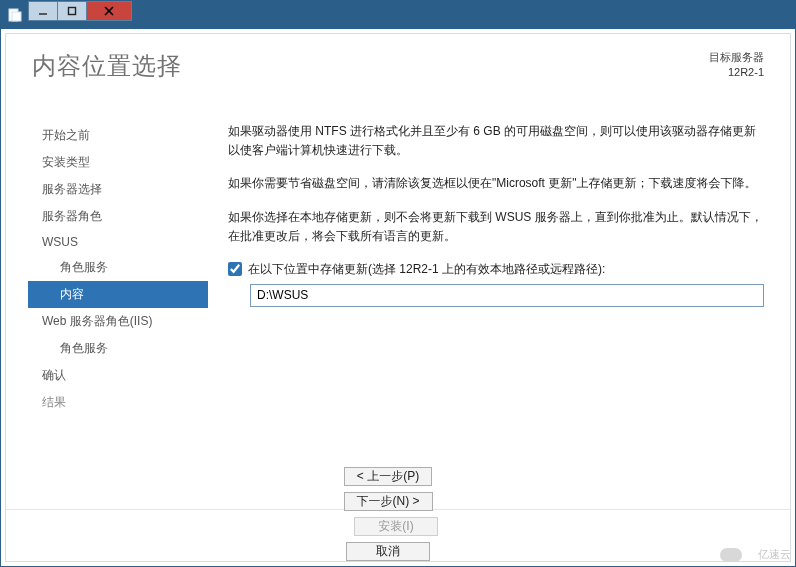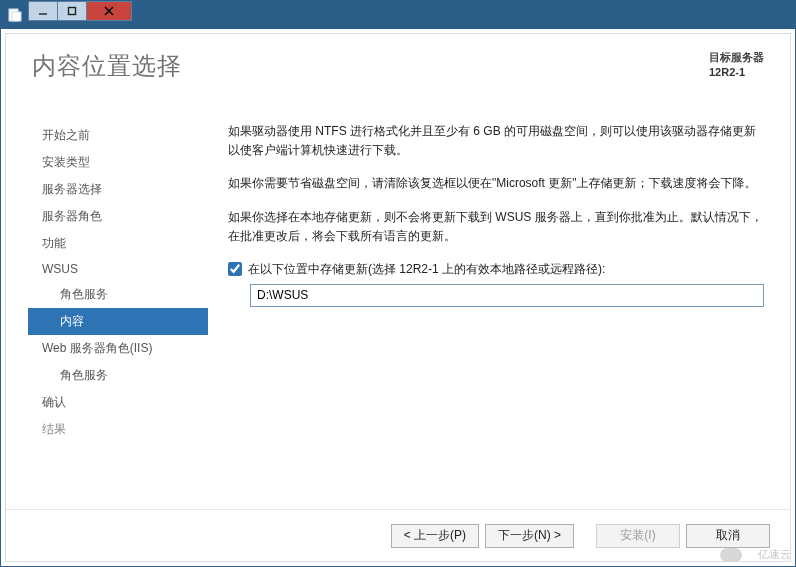--- a/index.html
+++ b/index.html
@@ -9,39 +9,39 @@
   .titlebar { height:28px; background:#2b5f8a; display:flex; align-items:center; color:#fff; font-size:12px; }
   .titlebar .icon-slot { width:28px; display:flex; align-items:center; justify-content:center; }
   .titlebar .title { flex:1; text-align:center; }
   .titlebar .win-btns { display:flex; height:22px; margin-right:2px; margin-top:-6px; align-items:flex-start; }
   .titlebar .win-btn { width:30px; height:20px; display:flex; align-items:center; justify-content:center; font-size:12px; border:1px solid #5a7fa0; margin-left:-1px; background:#c0d4e6; color:#333; }
   .titlebar .win-btn.close { background:#c8443d; color:#000; width:46px; }
   
   .chrome-inner { flex:1; background:#fff; margin:4px; border:1px solid #d6dde3; display:flex; flex-direction:column; }
   .header { padding:16px 26px 6px 26px; display:flex; align-items:flex-start; }
   .header h1 { margin:0; font-weight:normal; color:#737373; font-size:24px; letter-spacing:1px; flex:1; }
-  .header .dest { font-size:11px; color:#444; line-height:1.4;font-weight:bold; }
+  .header .dest { font-size:11px; color:#444; text-align:right; line-height:1.4; }
   .header .dest .lbl { color:#444; }
   .header .dest .srv { color:#333; }
   .body { flex:1; display:flex; padding:0 22px 0 22px; margin-top:34px; overflow:hidden; }
   
   .nav { width:180px; font-size:12px; color:#555; }
   .nav .item { padding:5px 6px 5px 14px; cursor:default; white-space:nowrap; }
   .nav .item.sub { padding-left:32px; }
   .nav .item.selected { background:#2e74b5; color:#fff; }
   .nav .item.dim { color:#888; }
   
   .content { flex:1; font-size:12px; color:#222; padding-left:20px; padding-right:2px; }
   .content p { margin:0 0 14px 0; line-height:1.6; }
   .chk-row { display:flex; align-items:flex-start; margin-top:6px; }
   .chk-row input[type=checkbox] { margin:2px 6px 0 0; width:14px; height:14px; accent-color:#2e74b5; }
   .chk-row label { line-height:1.5; }
   .path-input { display:block; margin:6px 0 0 22px; width:calc(100% - 24px); height:23px; border:1px solid #7a99b8; padding:2px 6px; font-size:12px; font-family:inherit; }
   
-  .footer { height:52px; display:flex; align-items:center; justify-content:flex-end; padding-right:20px; gap:6px; border-top:1px solid #e6e6e6; }
+  .footer { height:52px; display:flex; align-items:center; justify-content:flex-end; padding-right:20px; gap:6px; border-top:1px solid #e6e6e6;flex-direction:column; }
   .btn { height:24px; min-width:84px; padding:0 12px; font-size:12px; background:#f3f3f3; border:1px solid #adadad; color:#222; display:inline-flex; align-items:center; justify-content:center; cursor:default; }
   .btn.disabled { color:#9b9b9b; background:#f3f3f3; border-color:#cfcfcf; }
   .btn + .btn.gap { margin-left:16px; }
   
   .watermark { position:absolute; right:4px; bottom:4px; font-size:11px; color:#c6c6c6; pointer-events:none; display:flex; align-items:center; gap:16px; }
   .watermark .cloud { width:22px; height:14px; background:#d8d8d8; border-radius:8px; position:relative; }
   .file-icon svg { display:block; }
 </style>
 </head>
 <body>
@@ -85,21 +85,20 @@
       </div>
     </div>
 
     <div class="body">
 
       <div class="nav">
         <div class="item">开始之前</div>
         <div class="item">安装类型</div>
         <div class="item">服务器选择</div>
         <div class="item">服务器角色</div>
-        <div class="item">功能</div>
         <div class="item">WSUS</div>
         <div class="item sub">角色服务</div>
         <div class="item sub selected">内容</div>
         <div class="item">Web 服务器角色(IIS)</div>
         <div class="item sub">角色服务</div>
         <div class="item">确认</div>
         <div class="item dim">结果</div>
       </div>
 
       <div class="content">

